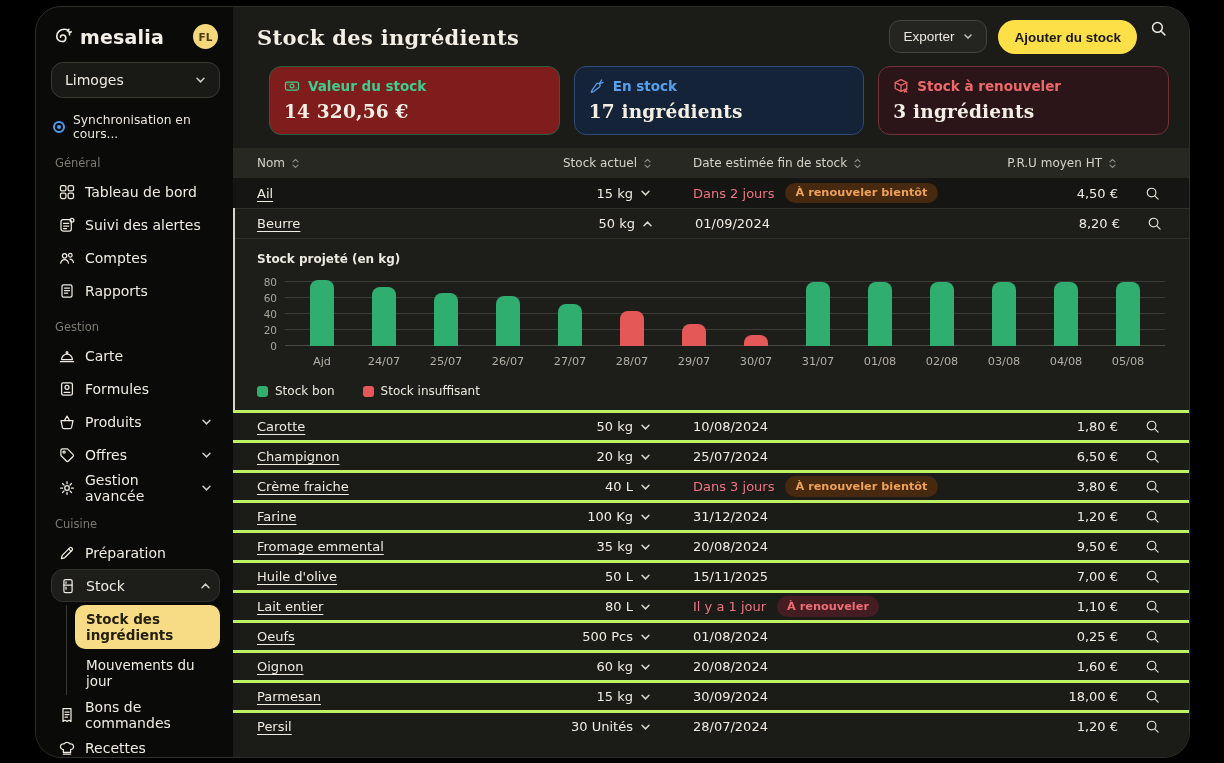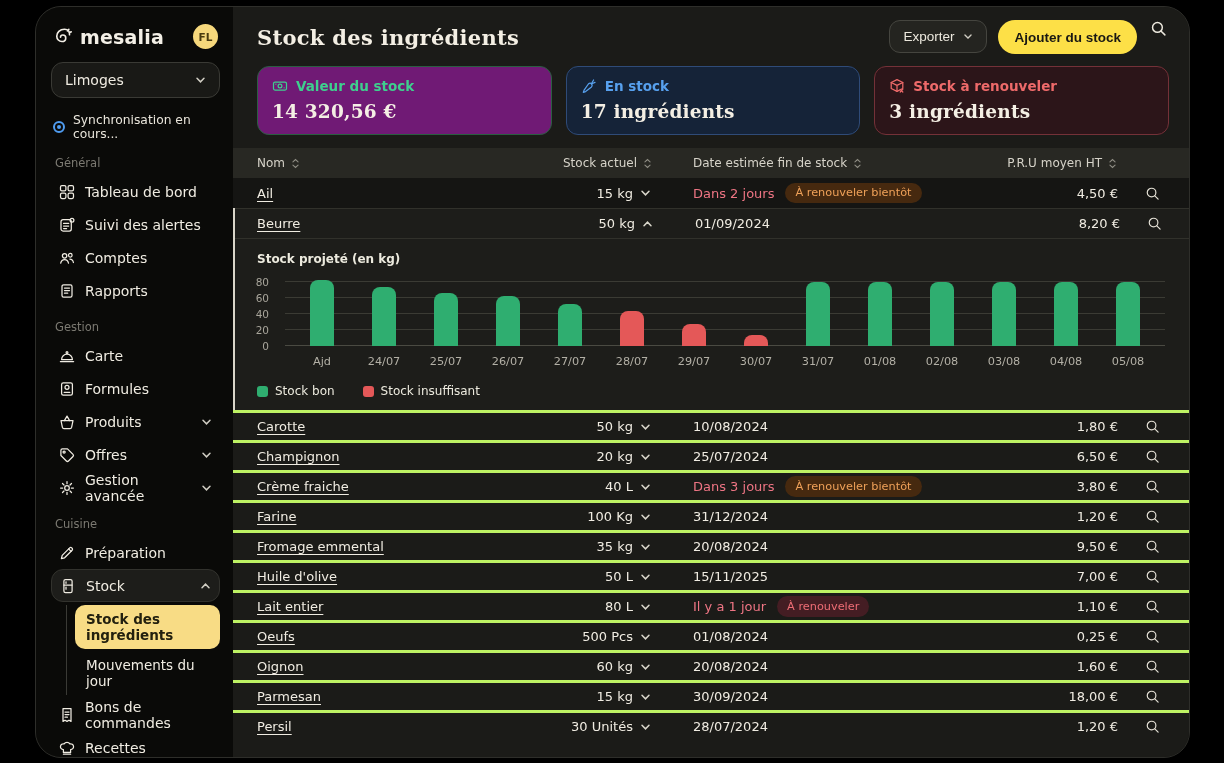--- a/index.html
+++ b/index.html
@@ -75,36 +75,36 @@
   .row.dim { background:#151513; }
   .row:first-of-type { border-top:none; }
   .cell-name { padding-left:24px; }
   .cell-name a { color:#f0ece2; text-decoration:underline; text-underline-offset:3px;
     text-decoration-thickness:1px; cursor:pointer; }
   .cell-stock { justify-self:end; }
   .cell-chev { color:#d8d5ca; display:flex; justify-content:center; cursor:pointer; }
   .cell-date { grid-column:5; display:flex; align-items:center; }
   .cell-date.warn { color:#ee7584; }
   .badge { display:inline-block; margin-left:11px; padding:2.5px 10px; border-radius:999px;
-    font-size:11.3px; font-weight:400; line-height:1.35; }
+    font-size:11.3px; font-weight:700; line-height:1.35; }
   .badge.soon { background:#46290f; color:#efa159; }
   .badge.due  { background:#441d23; color:#ee6d75; }
   .cell-price { grid-column:6; justify-self:end; padding-right:2px; }
   .cell-search { grid-column:7; justify-self:center; color:#e6e2d7; display:flex; cursor:pointer; }
 
   .expanded-group { border-left:2px solid #d9d5c9; background:#1d1d1a; }
   .expanded-group .row { background:#1d1d1a; border-top:1px solid #31312b; }
   .expanded-group .cell-name { padding-left:22px; }
 
   
   .chart-block { padding:13px 24px 12px 22px; border-top:1px solid #31312b; }
   .chart-title { font-size:12px; color:#eceade; font-weight:600; }
   .chart-wrap { display:flex; margin-top:14px; }
   .yaxis { width:28px; position:relative; height:66px; flex-shrink:0; }
-  .ylab { position:absolute; right:16px; font-size:10.5px; color:#a8a59b; transform:translateY(50%); }
+  .ylab { position:absolute; right:8px; font-size:10.5px; color:#a8a59b; transform:translateY(50%); }
   .plot { flex:1; position:relative; height:66px; }
   .gridline { position:absolute; left:0; right:0; height:1px; background:#3b3b34; }
   .gridline.zero { background:#4a4a42; }
   .bars { position:absolute; inset:0; display:flex; justify-content:space-between;
     align-items:flex-end; padding:0 6px; }
   .slot { flex:1; display:flex; justify-content:center; align-items:flex-end; height:100%; }
   .bar { width:24px; border-radius:8px 8px 0 0; }
   .xlabels { display:flex; padding:0 6px; margin-left:28px; margin-top:9px; }
   .xl { flex:1; text-align:center; font-size:11.3px; color:#b3b0a6; }
   .legend { display:flex; gap:28px; margin-top:16px; font-size:12px; color:#eceade; align-items:center; }
@@ -316,21 +316,21 @@
         <button class="search-btn">
           <svg width="17" height="17" viewBox="0 0 16 16" fill="none" stroke="currentColor" stroke-width="1.4" stroke-linecap="round">
               <circle cx="7" cy="7" r="4.6"></circle>
               <line x1="10.5" y1="10.5" x2="14" y2="14"></line>
             </svg>
         </button>
       </div>
     </div>
 
     <div class="stats" id="stats">
-        <div class="stat-card" style="background: #701a75; border-color: rgb(43, 94, 65);">
+        <div class="stat-card" style="background: #7f1d1d; border-color: rgb(43, 94, 65); margin-left: 12px;">
           <div class="stat-head" style="color:#3ecf8e">
             <span style="display:flex">
               <svg width="16" height="16" viewBox="0 0 16 16" fill="none" stroke="currentColor" stroke-width="1.25" stroke-linecap="round" stroke-linejoin="round">
                 <rect x="1.5" y="4" width="13" height="8" rx="1.5"></rect>
                 <circle cx="8" cy="8" r="1.9"></circle>
                 <path d="M3.9 6.2h.01M12.1 9.8h.01"></path>
               </svg>
             </span>
             <span>Valeur du stock</span>
           </div>

